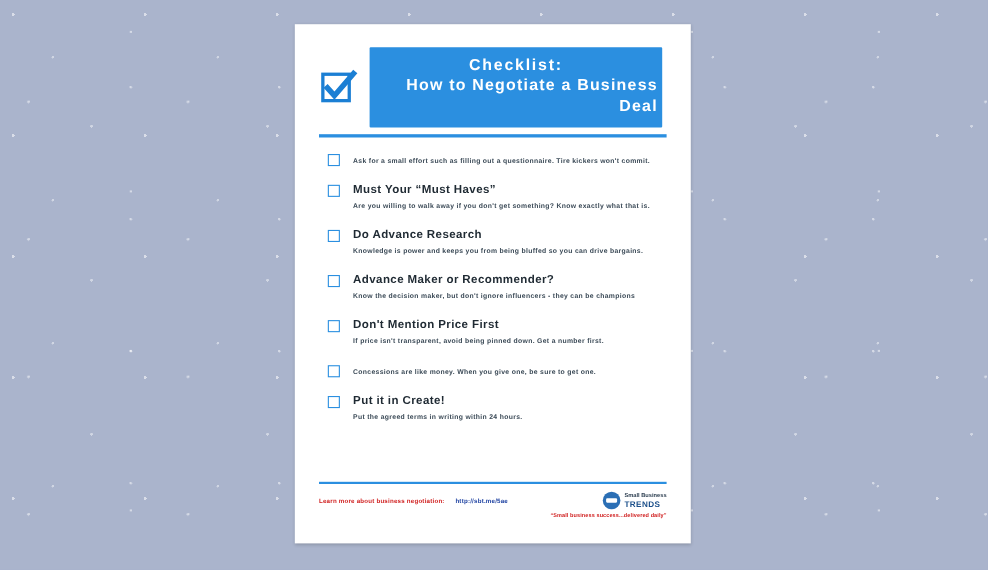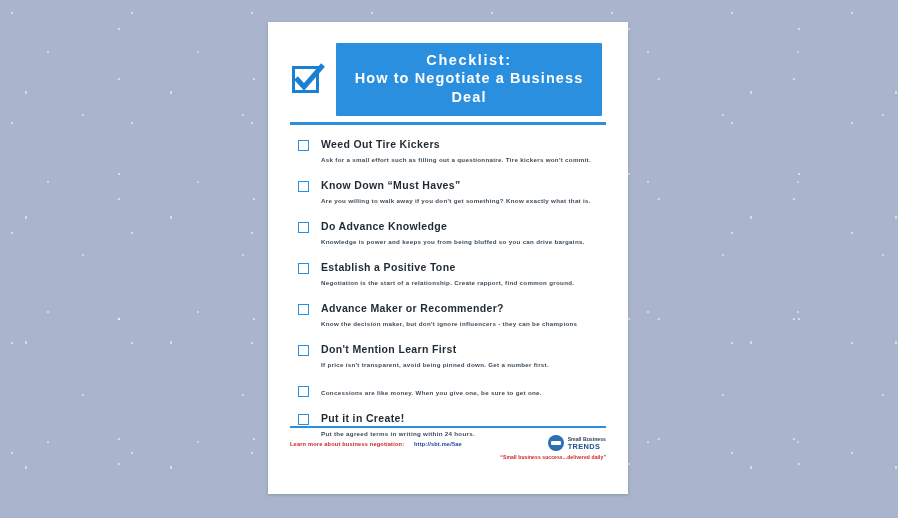--- a/index.html
+++ b/index.html
@@ -80,20 +80,21 @@
     font-size: 14.5px;
     font-weight: bold;
     letter-spacing: 1.6px;
     line-height: 18px;
   }
   .title-bar .l2 {
     font-size: 14.5px;
     font-weight: bold;
     letter-spacing: 1.1px;
     line-height: 19px;
+    text-align: right;
   }
 
   .rule {
     margin: 6px 22px 0 22px;
     height: 3px;
     background: #2b8fe0;
   }
 
   .items {
     margin: 13px 22px 0 30px;
@@ -129,21 +130,21 @@
     color: #3b4a57;
     letter-spacing: 0.3px;
     line-height: 11px;
     margin-top: 3px;
   }
 
   .footer {
     position: absolute;
     left: 22px;
     right: 22px;
-    bottom: 34px;
+    bottom: 22px;
   }
   .footer-rule {
     height: 2px;
     background: #2b8fe0;
     margin-bottom: 7px;
   }
   .footer-row {
     display: flex;
     align-items: flex-start;
     justify-content: space-between;
@@ -228,62 +229,54 @@
     </div>
   </div>
 
   <div class="rule"></div>
 
   <div class="items">
 
     <div class="item">
       <div class="cb"></div>
       <div class="txt">
-        <div class="head">Weed Out Tire Kickers</div>
         <div class="sub">Ask for a small effort such as filling out a questionnaire. Tire kickers won't commit.</div>
       </div>
     </div>
 
     <div class="item">
       <div class="cb"></div>
       <div class="txt">
-        <div class="head">Know Down “Must Haves”</div>
+        <div class="head">Must Your “Must Haves”</div>
         <div class="sub">Are you willing to walk away if you don't get something? Know exactly what that is.</div>
       </div>
     </div>
 
     <div class="item">
       <div class="cb"></div>
       <div class="txt">
-        <div class="head">Do Advance Knowledge</div>
+        <div class="head">Do Advance Research</div>
         <div class="sub">Knowledge is power and keeps you from being bluffed so you can drive bargains.</div>
       </div>
     </div>
 
-    <div class="item">
-      <div class="cb"></div>
-      <div class="txt">
-        <div class="head">Establish a Positive Tone</div>
-        <div class="sub">Negotiation is the start of a relationship. Create rapport, find common ground.</div>
-      </div>
-    </div>
 
     <div class="item">
       <div class="cb"></div>
       <div class="txt">
         <div class="head">Advance Maker or Recommender?</div>
         <div class="sub">Know the decision maker, but don't ignore influencers - they can be champions</div>
       </div>
     </div>
 
 
     <div class="item">
       <div class="cb"></div>
       <div class="txt">
-        <div class="head">Don't Mention Learn First</div>
+        <div class="head">Don't Mention Price First</div>
         <div class="sub">If price isn't transparent, avoid being pinned down. Get a number first.</div>
       </div>
     </div>
 
     <div class="item">
       <div class="cb"></div>
       <div class="txt">
         <div class="sub">Concessions are like money. When you give one, be sure to get one.</div>
       </div>
     </div>

